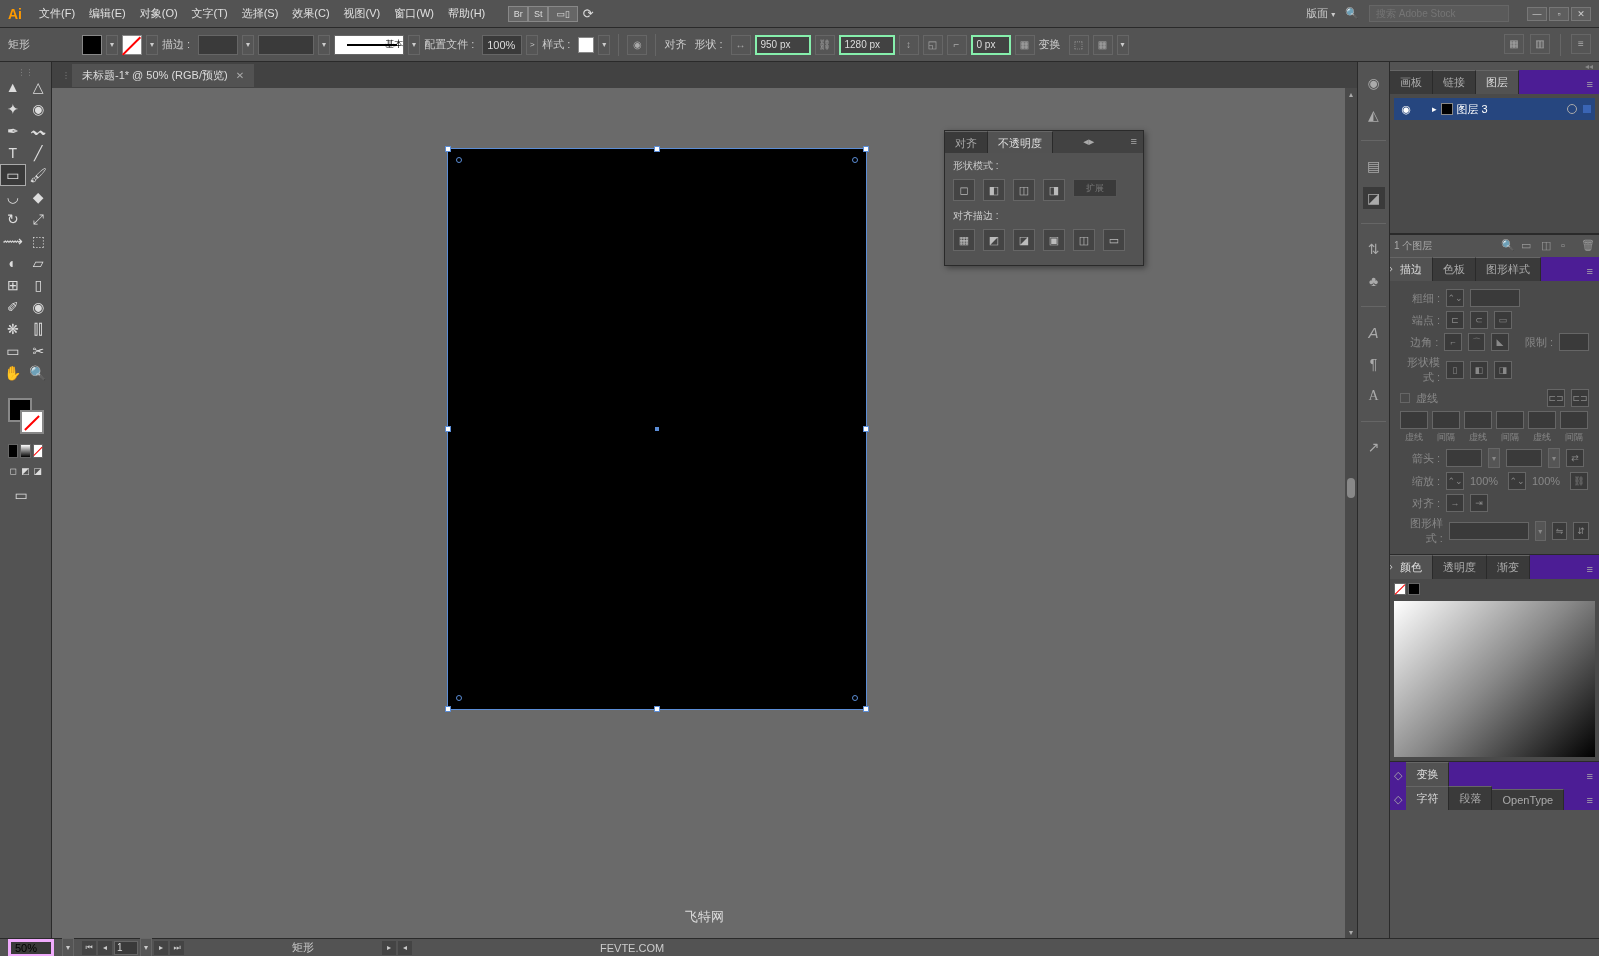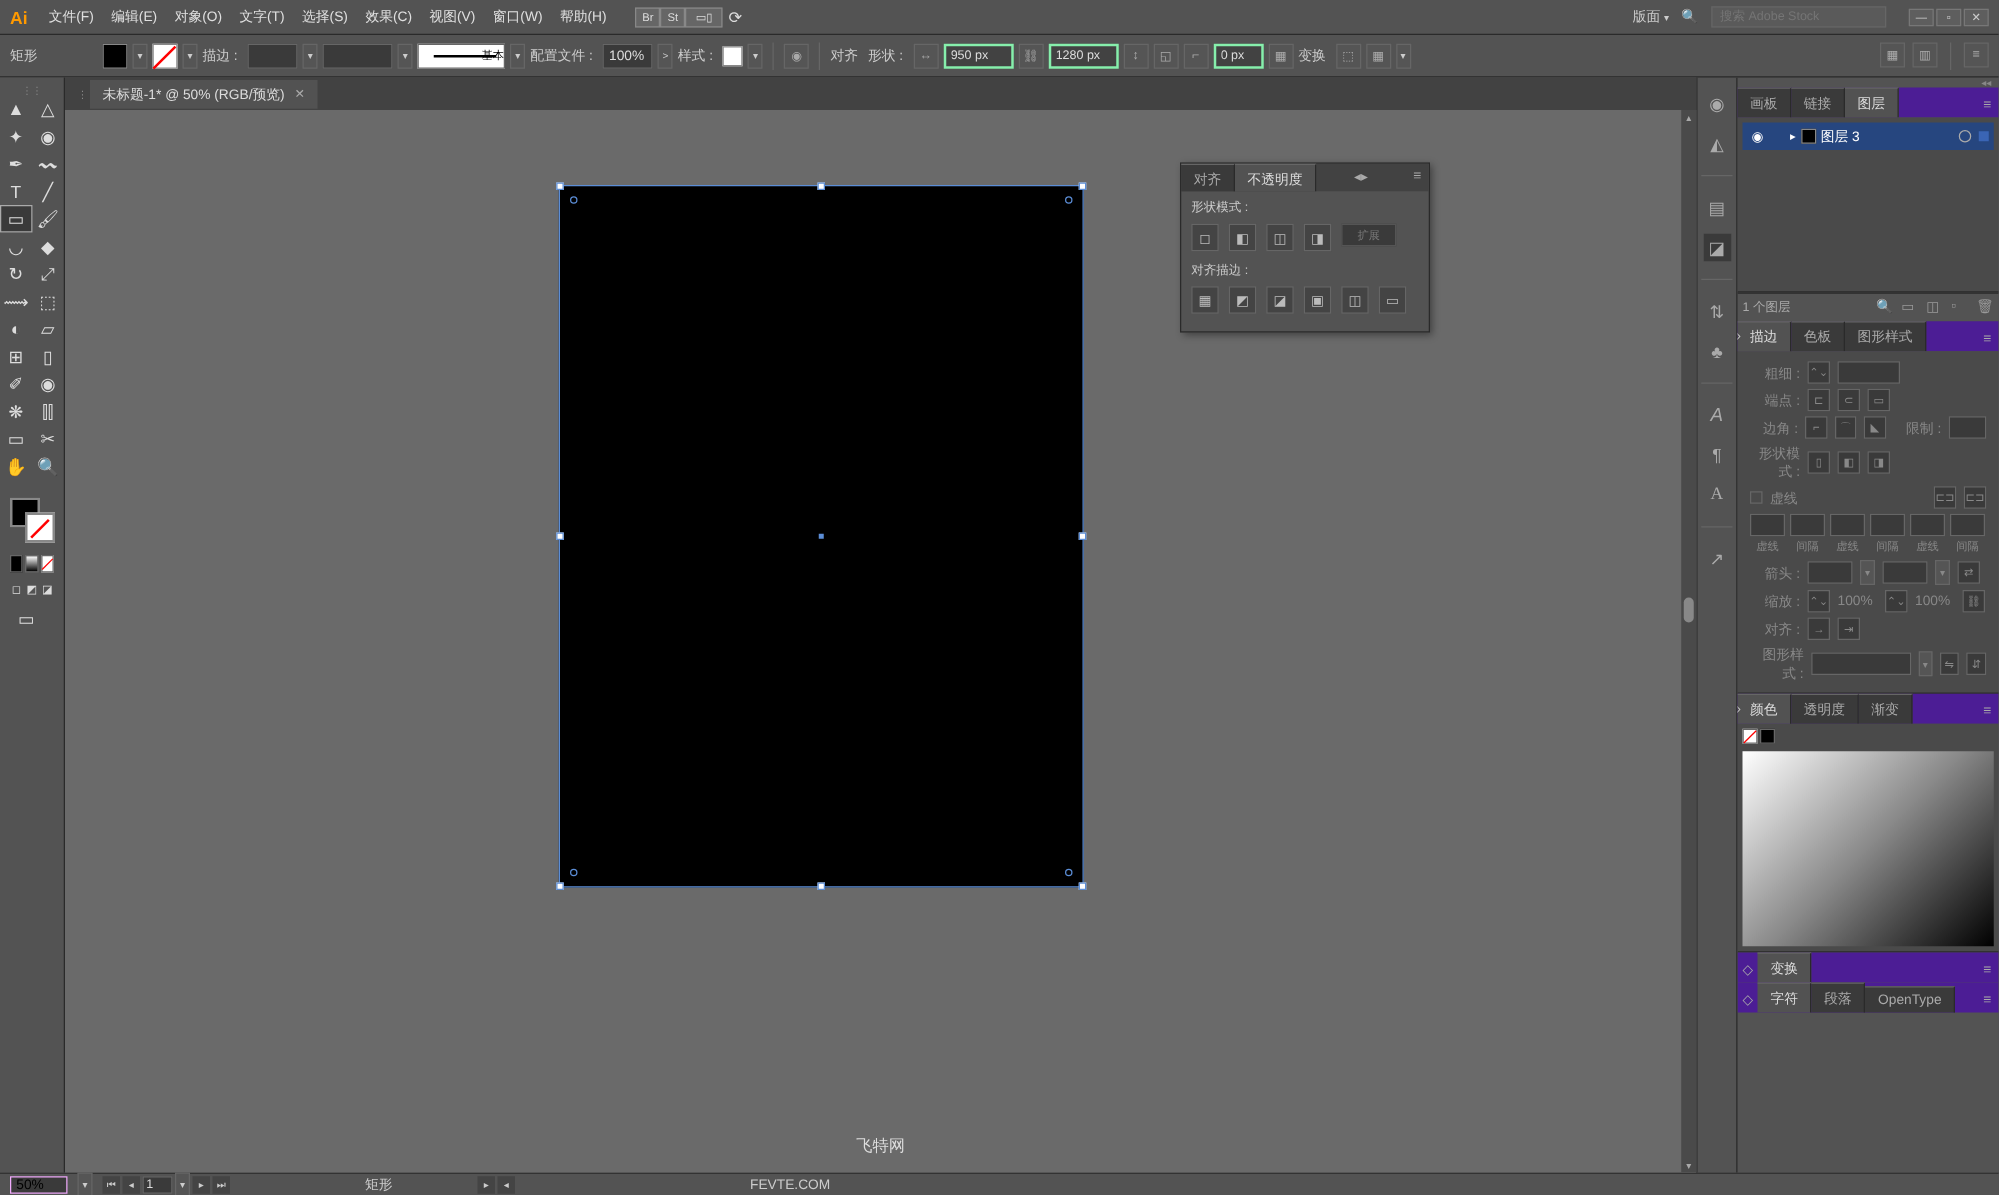--- a/index.html
+++ b/index.html
@@ -102,21 +102,21 @@
 .float-panel { position: absolute; left: 944px; top: 130px; width: 200px; background: #535353; border: 1px solid #2a2a2a; box-shadow: 2px 2px 6px rgba(0,0,0,.4); z-index:10; }
 .float-tabs { display:flex;height:22px;background:#424242; }
 .float-body { padding:6px 8px; }
 .float-label { font-size:10px;color:#ccc;margin-bottom:6px; }
 .float-icons { display:flex;gap:8px;margin-bottom:8px; }
 .pf-icon { width:22px;height:22px;background:#444;border:1px solid #666;display:flex;align-items:center;justify-content:center;font-size:11px;color:#bbb; }
 .expand-btn { width:44px;height:18px;background:#3a3a3a;border:1px solid #555;color:#777;font-size:9px;display:flex;align-items:center;justify-content:center; }
 
 
 .statusbar { height: 18px; background: #535353; border-top: 1px solid #2a2a2a; display:flex;align-items:center;padding:0 8px;gap:8px;font-size:10px;color:#ccc; }
-.zoom-box { background:#3a3a3a;border:1px solid #f0abfc;padding:0 4px;width:46px; }
+.zoom-box { background:#3a3a3a;border:3px solid #f0abfc;padding:0 4px;width:46px; }
 .page-nav { display:flex;gap:2px;align-items:center; }
 .nav-btn { width:14px;height:14px;background:#444;font-size:8px;display:flex;align-items:center;justify-content:center; }
 .page-input { width:24px;height:14px;background:#3a3a3a;border:1px solid #666;font-size:10px;padding:0 2px;color:#ddd; }
 </style>
 </head>
 <body>
 
 <div class="menubar">
   <span class="ai-logo">Ai</span>
   <span class="menu-item">文件(F)</span>

